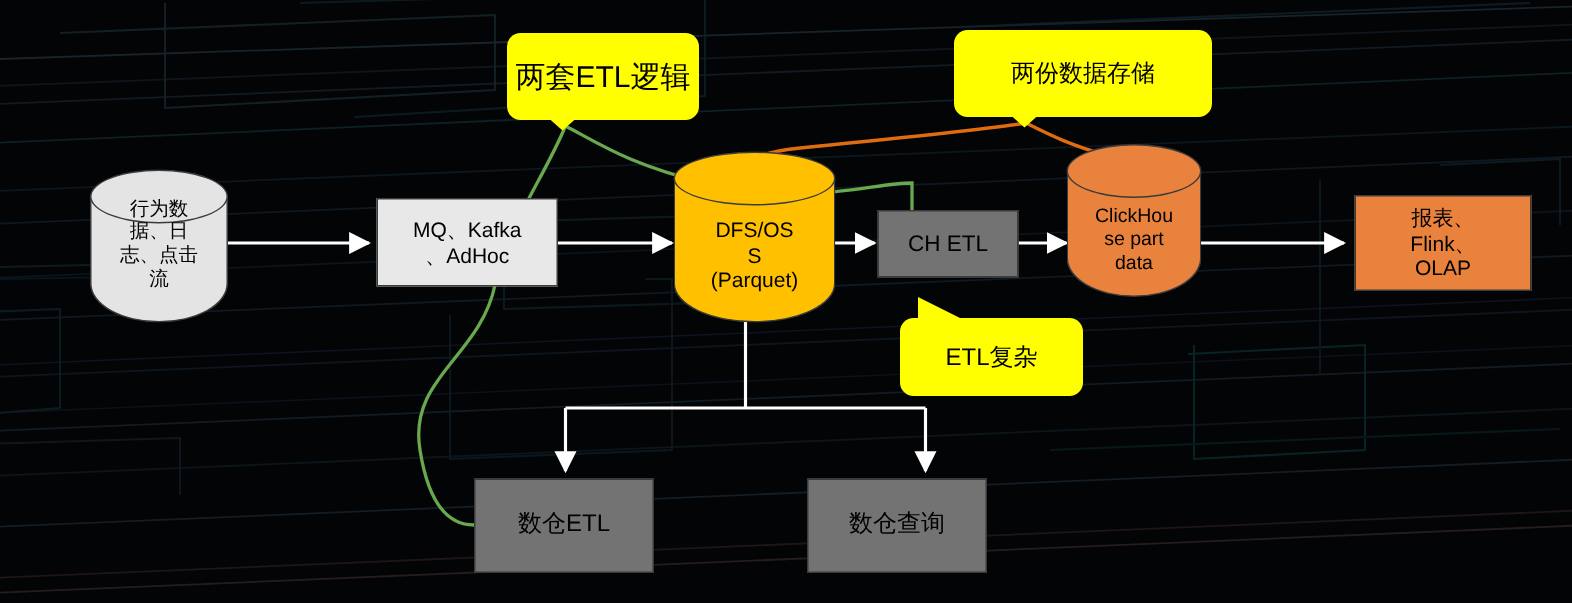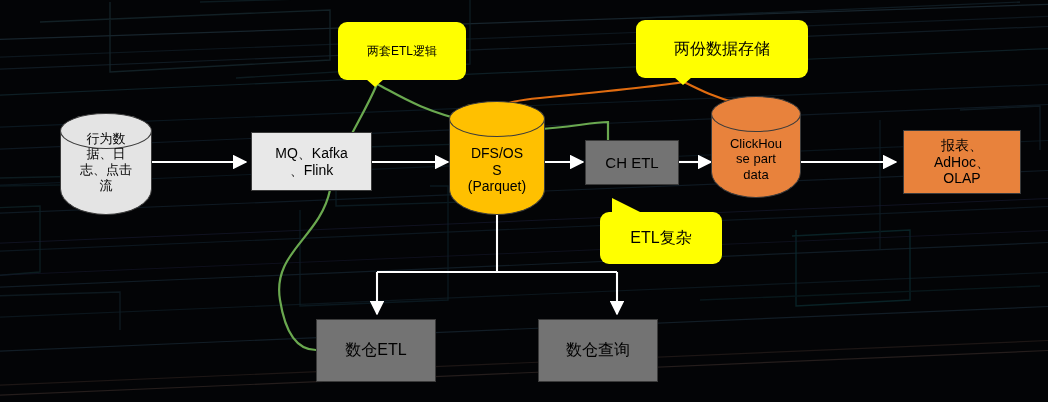--- a/index.html
+++ b/index.html
@@ -186,24 +186,24 @@
     <div class="body" style="top:18px; height:84px;"></div>
     <div class="top" style="top:0;"></div>
     <div class="cyl-label" style="top:12px; height:74px;">行为数
 据、日
 志、点击
 流</div>
   </div>
 
   <div class="node rect rect-gray" style="left:251px; top:132px; width:121px; height:59px; font-size:14px;">
     <span>MQ、Kafka
-、Flink</span>
-  </div>
-
-  <div class="cyl cyl-yellow" style="left:449px; top:101px; width:96px; height:114px; font-size:14px;">
+、AdHoc</span>
+  </div>
+
+  <div class="cyl cyl-yellow" style="left:449px; top:101px; width:96px; height:114px; font-size:14px;padding-left:12px;">
     <div class="body" style="top:19px; height:95px;"></div>
     <div class="top" style="top:0;"></div>
     <div class="cyl-label" style="top:34px; height:70px;">DFS/OS
 S
 (Parquet)</div>
   </div>
 
   <div class="node rect rect-green" style="left:585px; top:140px; width:94px; height:45px; font-size:15px;">
     <span>CH ETL</span>
   </div>
@@ -211,33 +211,33 @@
   <div class="cyl cyl-orange" style="left:711px; top:96px; width:90px; height:102px; font-size:13px;">
     <div class="body" style="top:17px; height:85px;"></div>
     <div class="top" style="top:0;"></div>
     <div class="cyl-label" style="top:30px; height:66px;">ClickHou
 se part
 data</div>
   </div>
 
   <div class="node rect rect-orange" style="left:903px; top:130px; width:118px; height:64px; font-size:14px;">
     <span>报表、
-AdHoc、
+Flink、
 OLAP</span>
   </div>
 
   <div class="node rect rect-green" style="left:538px; top:319px; width:120px; height:63px; font-size:16px;">
     <span>数仓查询</span>
   </div>
 
   <div class="node rect rect-green" style="left:316px; top:319px; width:120px; height:63px; font-size:16px;">
     <span>数仓ETL</span>
   </div>
 
-  <div class="callout" style="left:338px; top:22px; width:128px; height:58px; font-size:12px;">
+  <div class="callout" style="left:338px; top:22px; width:128px; height:58px; font-size:20px;">
     <span>两套ETL逻辑</span>
   </div>
   <div class="tail" style="left:366px; top:79px;
               border-left:9px solid transparent;
               border-right:9px solid transparent;
               border-top:8px solid #ffff00;"></div>
 
   <div class="callout" style="left:636px; top:20px; width:172px; height:58px; font-size:16px;">
     <span>两份数据存储</span>
   </div>

